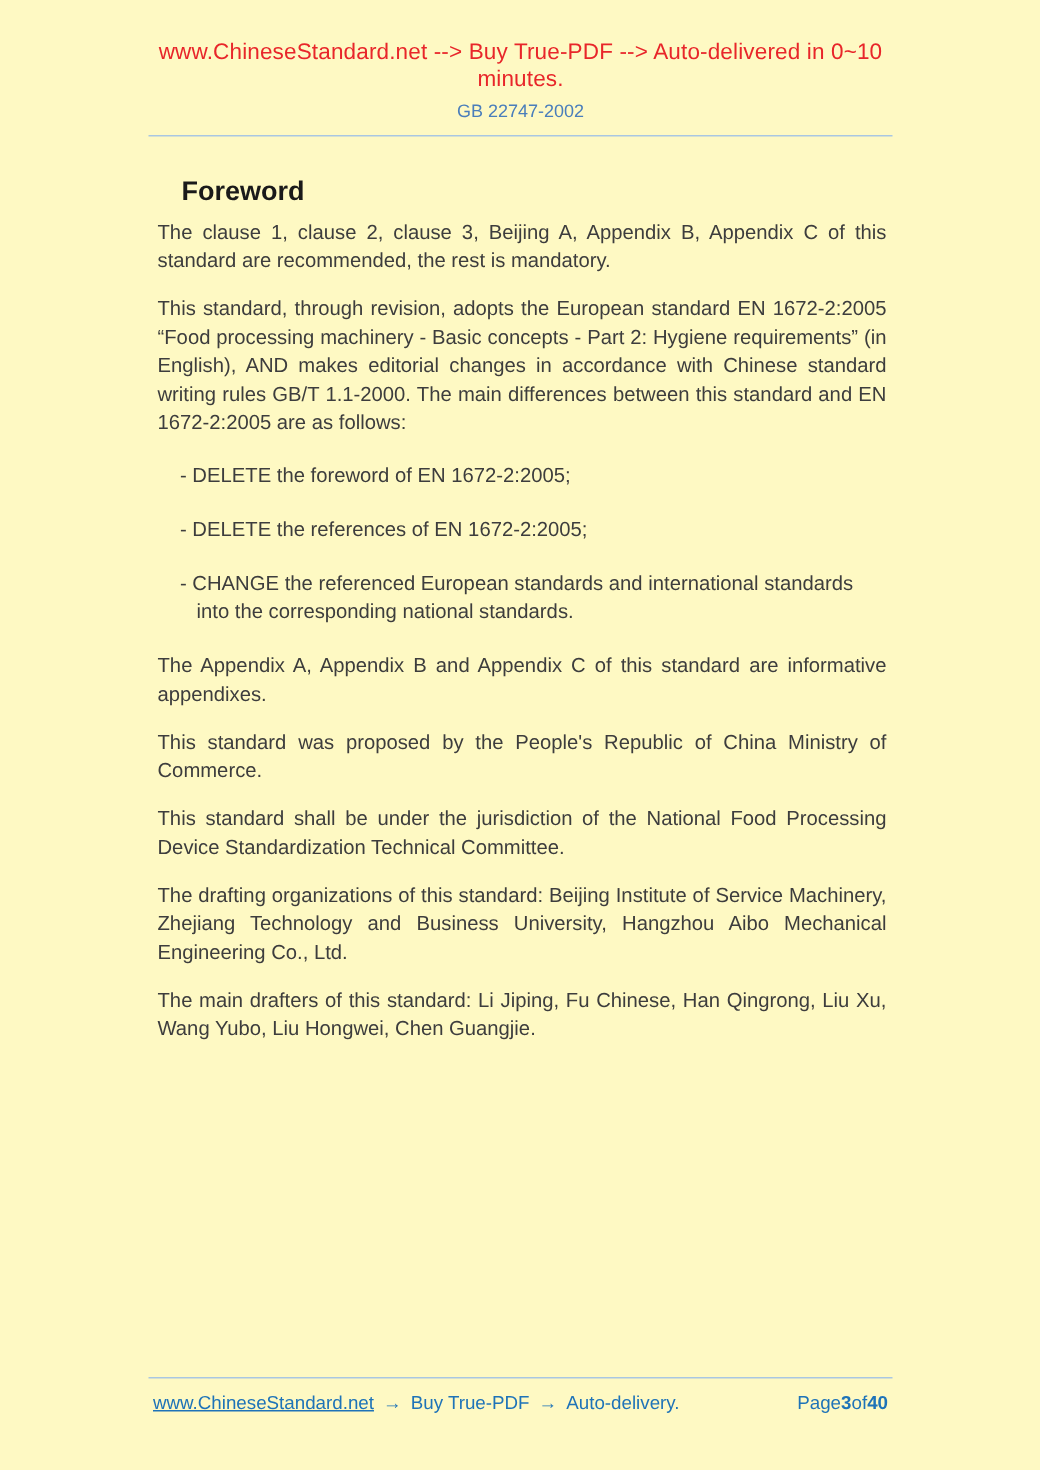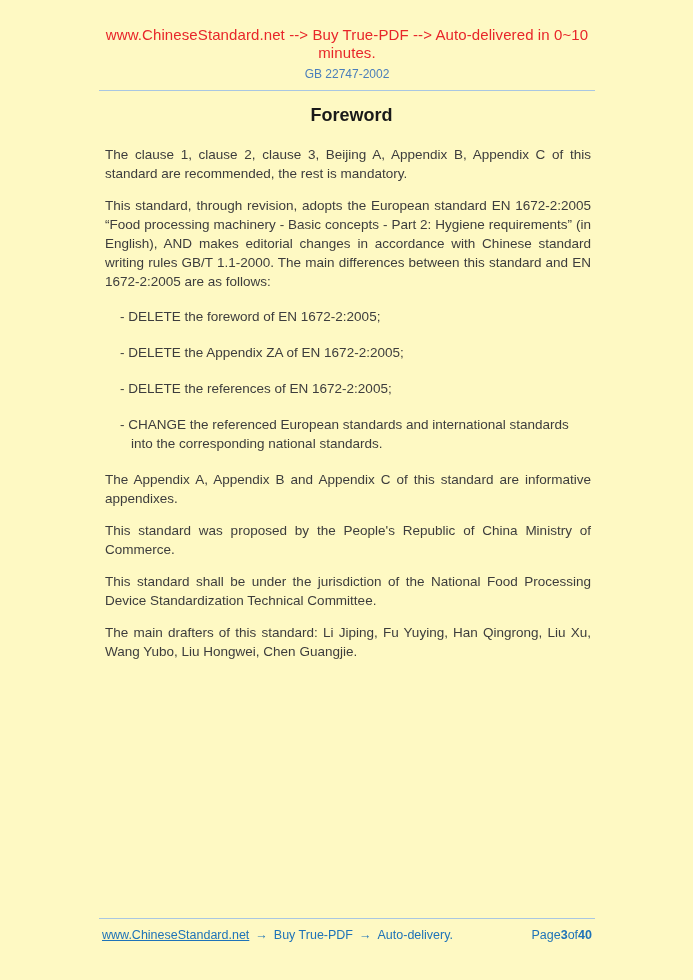--- a/index.html
+++ b/index.html
@@ -44,25 +44,25 @@
     border-top: 1px solid #a9c7e2;
     height: 0;
   }
 
   
   .doc-title {
     position: absolute;
     top: 101px;
     left: 105px;
     width: 485px;
-    text-align: center;
+    text-align: left;
     font-size: 18px;
     font-weight: bold;
     color: #1a1a1a;
-    margin: 4px;
+    margin: 16px;
   }
   .doc-body {
     position: absolute;
     top: 145px;
     left: 105px;
     width: 486px;
     font-size: 13.5px;
     line-height: 19px;
   }
   .doc-body p {
@@ -138,33 +138,33 @@
 
   <h1 class="doc-title">Foreword</h1>
 
   <div class="doc-body">
     <p>The clause 1, clause 2, clause 3, Beijing A, Appendix B, Appendix C of this standard are recommended, the rest is mandatory.</p>
 
     <p>This standard, through revision, adopts the European standard EN 1672-2:2005 “Food processing machinery - Basic concepts - Part 2: Hygiene requirements” (in English), AND makes editorial changes in accordance with Chinese standard writing rules GB/T 1.1-2000. The main differences between this standard and EN 1672-2:2005 are as follows:</p>
 
     <div class="delete-list">
       <div class="list-item">- DELETE the foreword of EN 1672-2:2005;</div>
-      <div class="list-item">- DELETE the Appendix ZA of EN 1672-2:2005;</div>
       <div class="list-item">- DELETE the references of EN 1672-2:2005;</div>
       <div class="list-item">- CHANGE the referenced European standards and international standards into the corresponding national standards.</div>
     </div>
 
     <p>The Appendix A, Appendix B and Appendix C of this standard are informative appendixes.</p>
 
     <p>This standard was proposed by the People's Republic of China Ministry of Commerce.</p>
 
     <p>This standard shall be under the jurisdiction of the National Food Processing Device Standardization Technical Committee.</p>
 
+    <p>The drafting organizations of this standard: Beijing Institute of Service Machinery, Zhejiang Technology and Business University, Hangzhou Aibo Mechanical Engineering Co., Ltd.</p>
 
-    <p>The main drafters of this standard: Li Jiping, Fu Yuying, Han Qingrong, Liu Xu, Wang Yubo, Liu Hongwei, Chen Guangjie.</p>
+    <p>The main drafters of this standard: Li Jiping, Fu Chinese, Han Qingrong, Liu Xu, Wang Yubo, Liu Hongwei, Chen Guangjie.</p>
   </div>
 
   <div class="footer">
     <hr class="footer-rule">
     <div class="footer-row">
       <span class="footer-left">
         <span class="footer-link">www.ChineseStandard.net</span>
         <span>→</span>
         <span>Buy True-PDF</span>
         <span>→</span>

